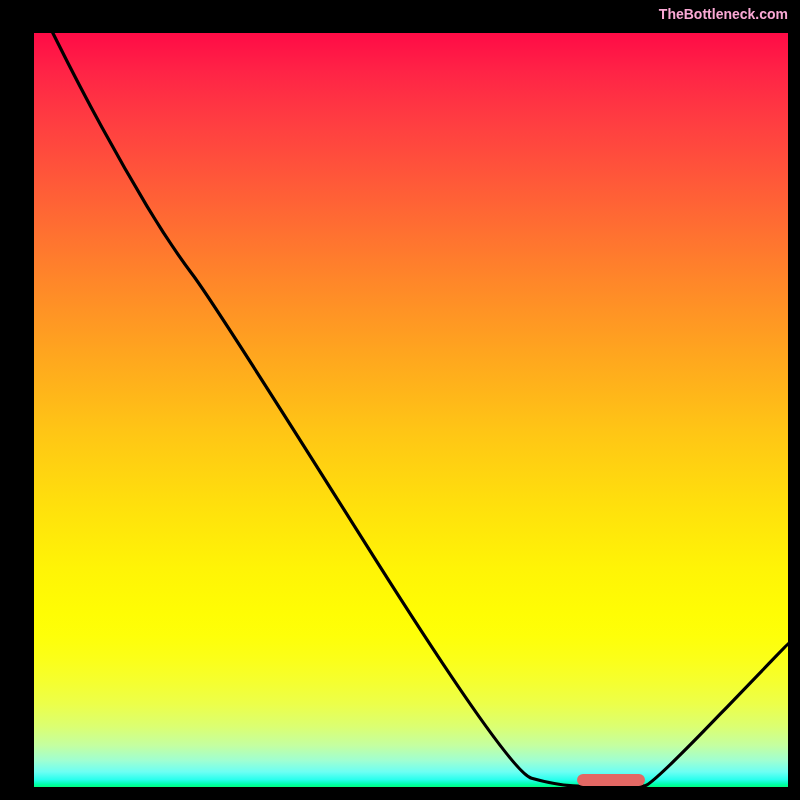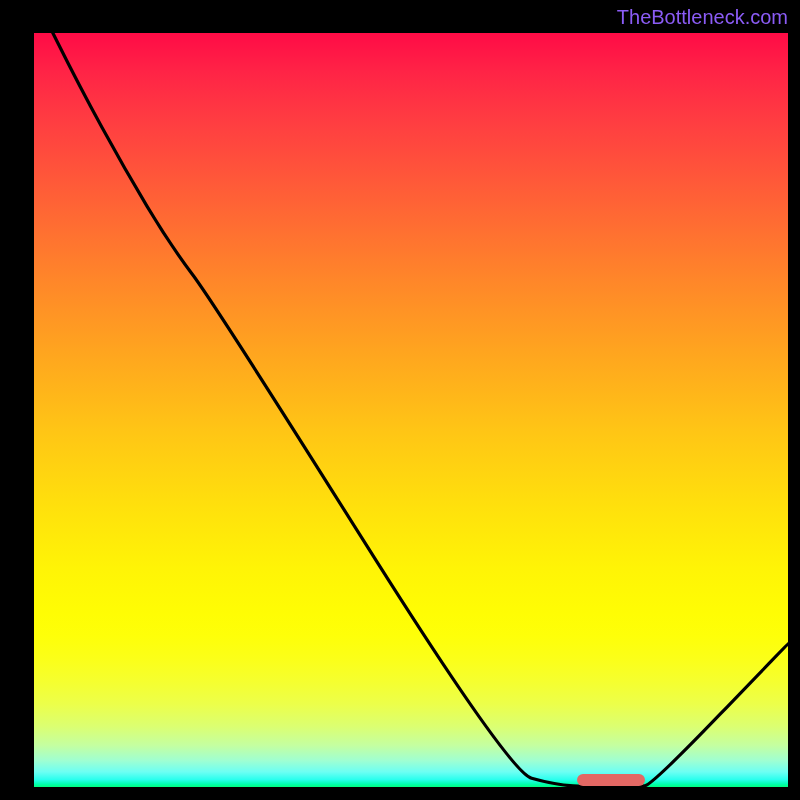--- a/index.html
+++ b/index.html
@@ -62,23 +62,23 @@
     position: absolute;
     height: 12px;
     background: #e36864;
     border-radius: 6px;
   }
   .watermark {
     position: absolute;
     top: 6px;
     right: 12px;
     font-family: Arial, Helvetica, sans-serif;
-    font-size: 20px;
-    font-weight: 400;
-    color: #8b5cf6;
+    font-size: 14px;
+    font-weight: 700;
+    color: #f9a8d4;
     letter-spacing: 0px;
   }
 </style>
 </head>
 <body>
 
 <div class="container">
 
   <div class="plot-area">
     <div class="gradient-bg"></div>

